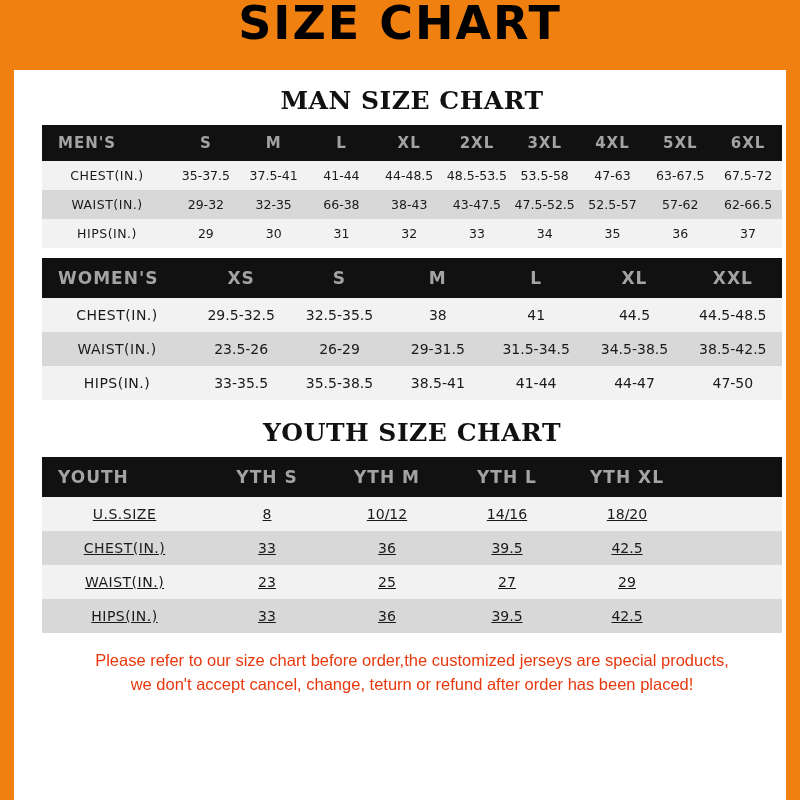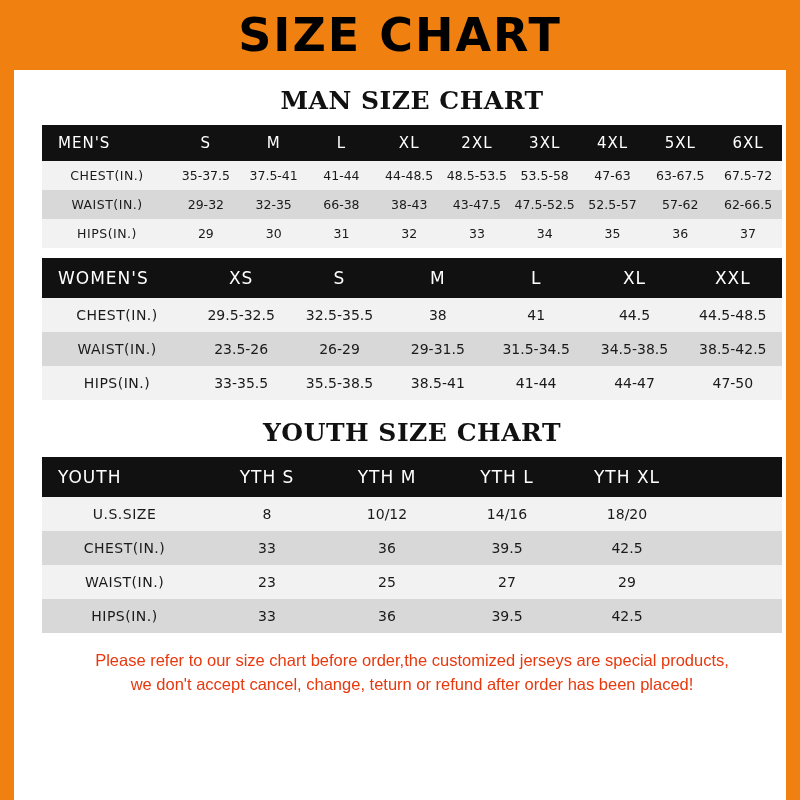--- a/index.html
+++ b/index.html
@@ -23,21 +23,21 @@
     border-right: 14px solid #f08010;
   }
   .header-band {
     position: absolute;
     top: 0;
     left: -14px;
     width: 800px;
     height: 70px;
     background: #f08010;
     display: flex;
-    align-items: center;
+    align-items: flex-start;
     justify-content: center;
   }
   .header-title {
     font-family: "DejaVu Sans", sans-serif;
     font-weight: bold;
     font-size: 46px;
     letter-spacing: 2px;
     color: #000000;
     line-height: 1;
   }
@@ -67,22 +67,22 @@
     table-layout: fixed;
   }
   table.size-table td {
     text-align: center;
     font-family: "DejaVu Sans", sans-serif;
     color: #1a1a1a;
     white-space: nowrap;
   }
   table.size-table thead td {
     background: #111111;
-    color: #ffffff;
-    font-weight: normal;
+    color: #a3a3a3;
+    font-weight: bold;
     letter-spacing: 1px;
   }
   table.size-table thead td.row-label {
     text-align: left;
     padding-left: 16px;
     font-size: 17px;
   }
   table.size-table tbody td.row-label {
     text-align: center;
     font-weight: normal;
@@ -96,21 +96,21 @@
   #men-table tbody td { height: 27px; font-size: 12.5px; }
   #men-table col.c0 { width: 130px; }
 
   
   #women-table thead td { height: 38px; font-size: 17px; }
   #women-table tbody td { height: 32px; font-size: 14px; }
   #women-table col.c0 { width: 150px; }
 
   
   #youth-table thead td { height: 38px; font-size: 17px; }
-  #youth-table tbody td { height: 32px; font-size: 14px; }
+  #youth-table tbody td { height: 32px; font-size: 14px; text-decoration: underline; }
   #youth-table col.c0 { width: 165px; }
   #youth-table col.cx { width: 120px; }
 
   .footer-note {
     margin: 16px auto 0 auto;
     width: 745px;
     text-align: center;
     color: #e8380d;
     font-family: Liberation Sans, sans-serif;
     font-size: 16.5px;

